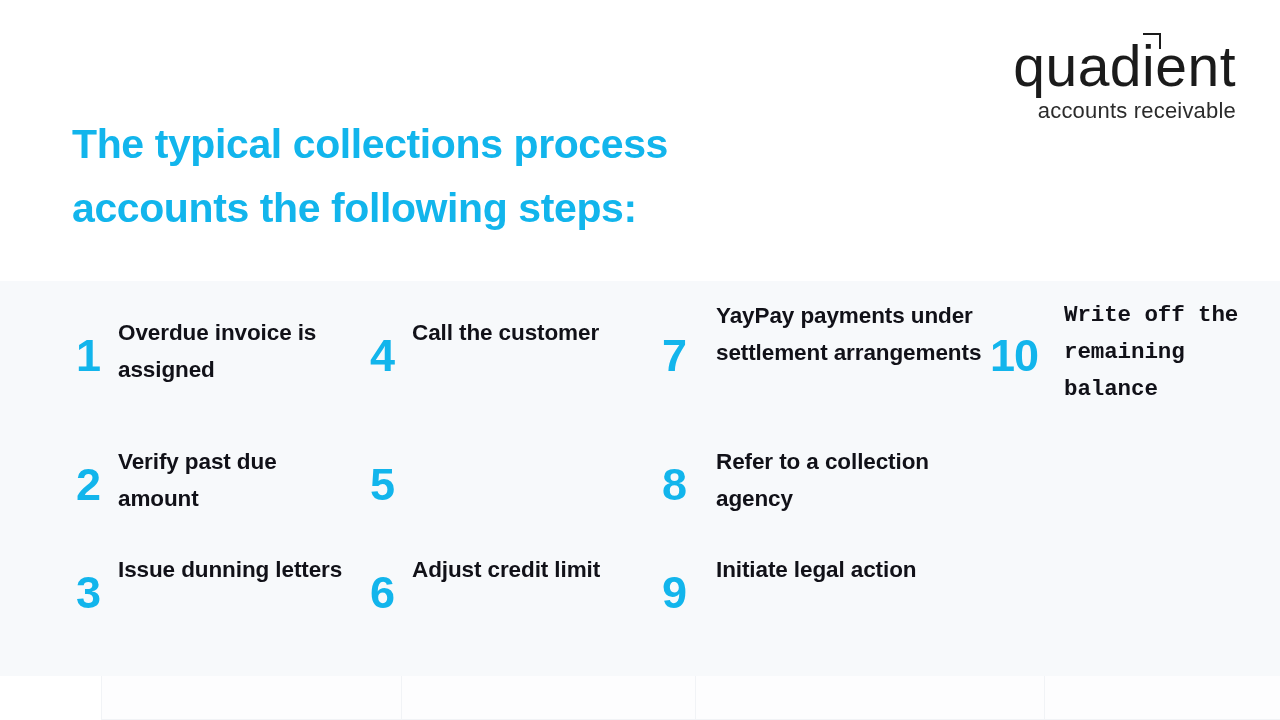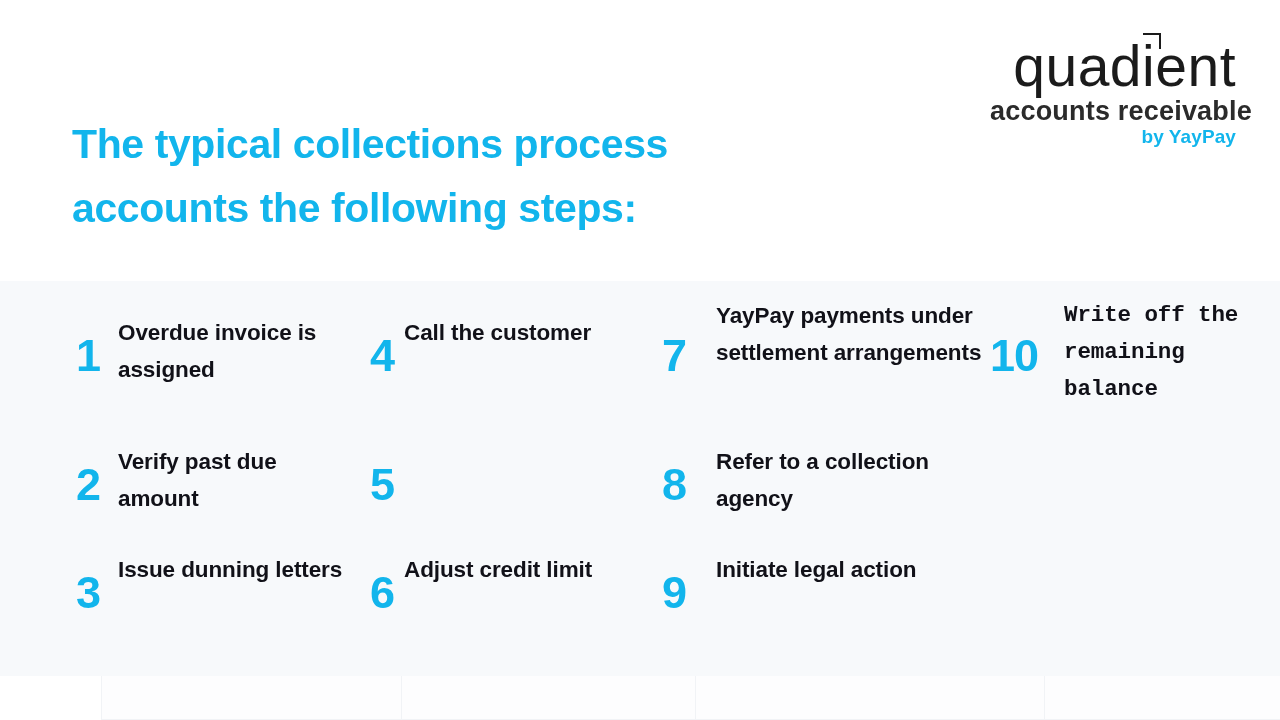--- a/index.html
+++ b/index.html
@@ -75,23 +75,23 @@
     top: -5px;
     left: 1px;
     width: 16px;
     height: 14px;
     border-top: 2.5px solid #1b1b1b;
     border-right: 2.5px solid #1b1b1b;
   }
   .logo-sub {
     display: block;
     margin-top: 3px;
-    font-size: 27px;
+    font-size: 22px;
     line-height: 26px;
-    font-weight: 700;
+    font-weight: 400;
     letter-spacing: 0.2px;
     color: #2b2b2b;
     white-space: nowrap;
   }
   .logo-by {
     display: block;
     margin-top: 2px;
     font-size: 19px;
     line-height: 22px;
     font-weight: bold;
@@ -132,21 +132,21 @@
     letter-spacing: -0.1px;
   }
 
   
   .col1 .step-num { width: 34px; }
   .col2 .step-num { width: 34px; }
   .col3 .step-num { width: 38px; }
   .col4 .step-num { width: 62px; }
 
   .col1 .step-label { width: 238px; margin-left: 8px; }
-  .col2 .step-label { width: 240px; }
+  .col2 .step-label { width: 240px; margin-left: 8px; }
   .col3 .step-label { width: 285px; margin-left: 16px; }
   .col4 .step-label { width: 200px; margin-left: 12px; font-family: Liberation Mono, monospace; }
 
   
   .row1 { top: 33px; }
   .row2 { top: 162px; }
   .row3 { top: 270px; }
 
   
   .row1.tall { top: 16px; }
@@ -207,21 +207,20 @@
   <div id="header">
 
     <div id="headline">
       <span class="hl-line">The typical collections process</span>
       <span class="hl-line">accounts the following steps:</span>
     </div>
 
     <div id="logo">
       <div class="logo-mark"><span>quad</span><span class="dotless-i"><span class="logo-bracket"></span><span>i</span></span><span>ent</span></div>
       <span class="logo-sub">accounts receivable</span>
-      <span class="logo-by">by YayPay</span>
     </div>
 
   </div>
 
   <div id="panel">
 
     <div class="step col1 row1 two-line">
       <span class="step-num">1</span>
       <span class="step-label">Overdue invoice is assigned</span>
     </div>

